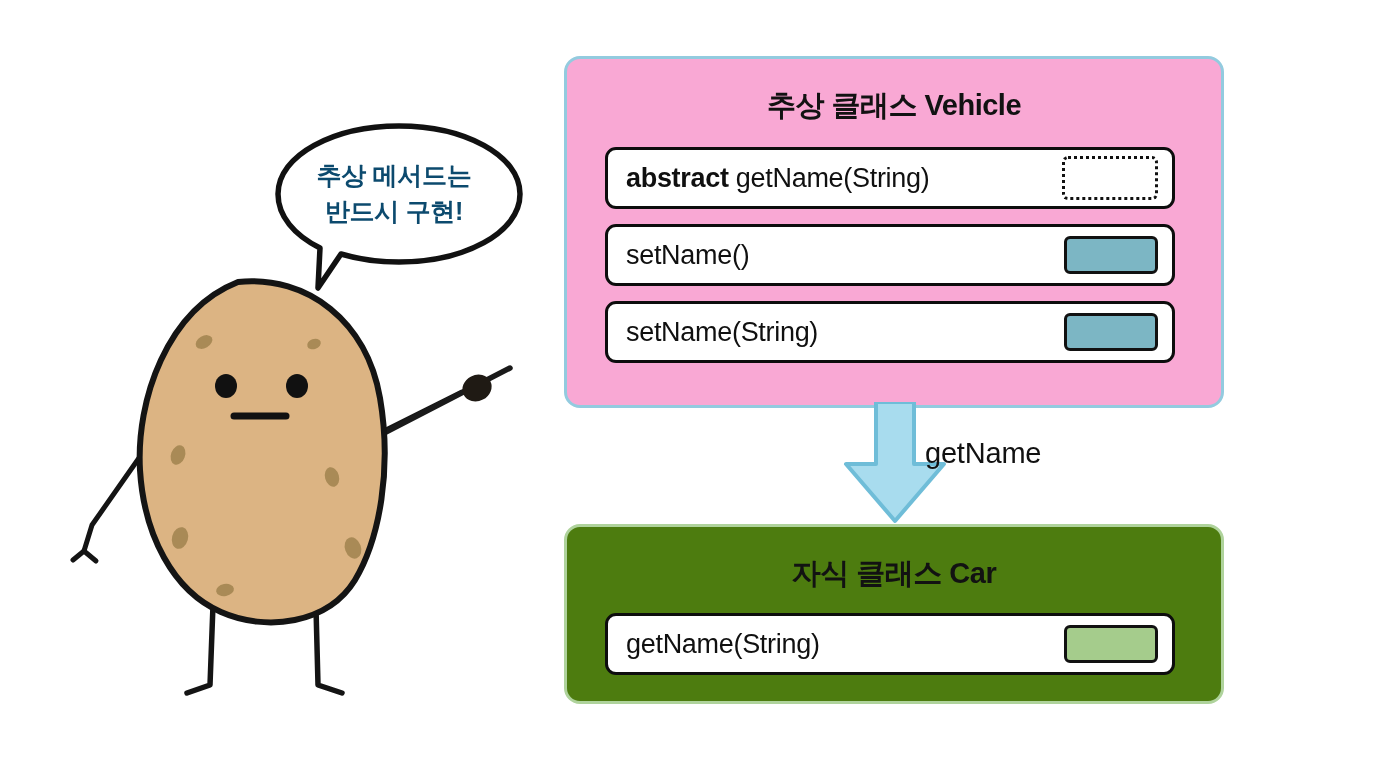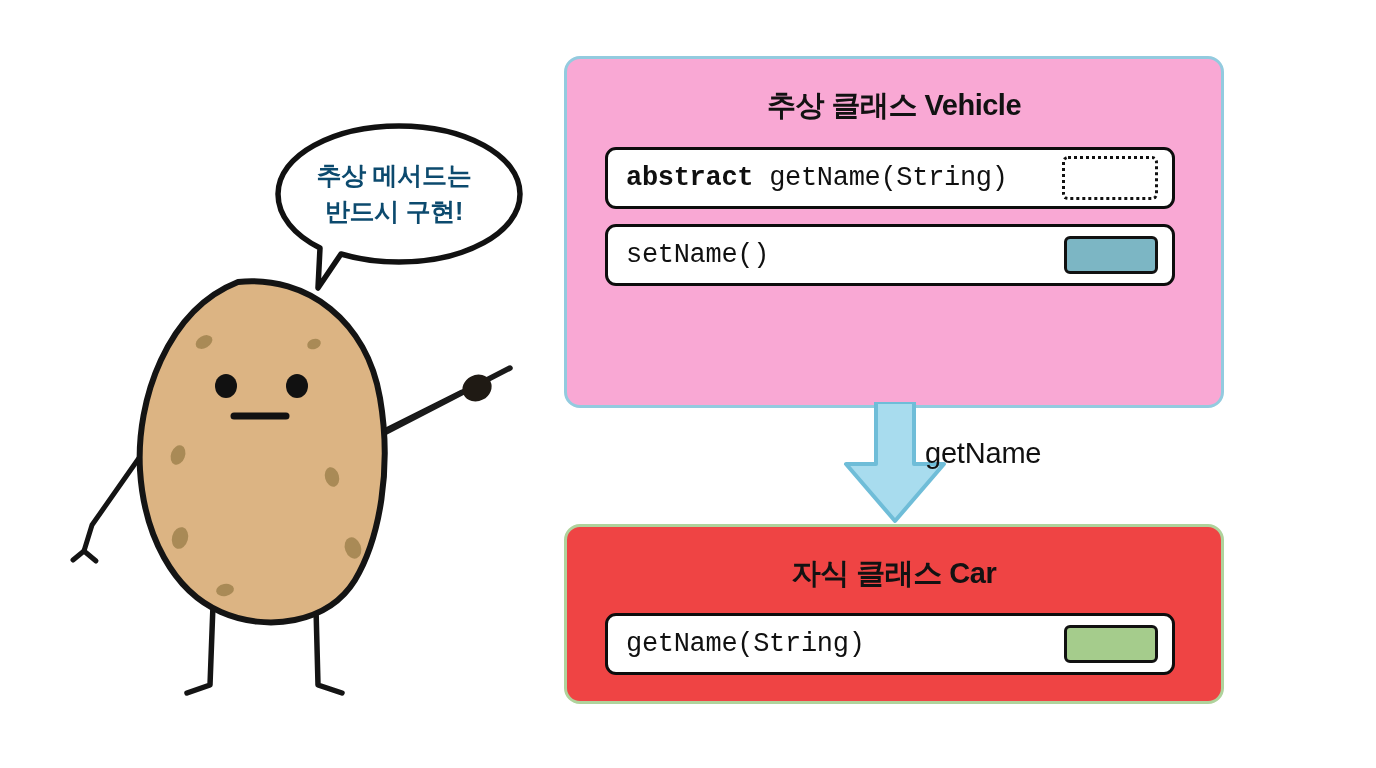--- a/index.html
+++ b/index.html
@@ -67,42 +67,41 @@
     width: 660px;
     height: 352px;
     background: #f9a8d4;
     border: 3px solid #93cbdf;
   }
   #panel-child {
     left: 564px;
     top: 524px;
     width: 660px;
     height: 180px;
-    background: #ef4444;
+    background: #4d7c0f;
     border: 3px solid #afd39c;
   }
 
   .panel-title {
     position: absolute;
     left: 0;
     width: 100%;
     text-align: center;
     font-size: 29px;
     font-weight: 700;
     letter-spacing: -0.5px;
     color: #121212;
   }
   #panel-parent .panel-title { top: 27px; }
   #panel-child  .panel-title { top: 27px; }
 
   .rows {
     position: absolute;
     left: 38px;
     right: 46px;
-    font-family: Liberation Mono, monospace;
   }
   #rows-parent { top: 88px; }
   #rows-child  { top: 86px; }
 
   .method-row {
     position: relative;
     box-sizing: border-box;
     height: 62px;
     margin-bottom: 15px;
     background: #ffffff;
@@ -241,20 +240,24 @@
       <div class="method-row">
         <span class="method-label"><span class="kw">abstract</span><span> getName(String)</span></span>
         <span class="impl-swatch empty-dotted"></span>
       </div>
 
       <div class="method-row">
         <span class="method-label">setName()</span>
         <span class="impl-swatch filled-teal"></span>
       </div>
 
+      <div class="method-row">
+        <span class="method-label">setName(String)</span>
+        <span class="impl-swatch filled-teal"></span>
+      </div>
 
     </div>
   </div>
 
   <div id="extends-arrow">
     <svg width="118" height="122" viewBox="0 0 118 122" xmlns="http://www.w3.org/2000/svg">
       <path d="M40 0 L78 0 L78 62 L108 62 L59 119 L10 62 L40 62 Z" fill="#a8dcee" stroke="#6fbdd8" stroke-width="4" stroke-linejoin="round"></path>
     </svg>
   </div>
   <div id="extends-label">getName</div>

